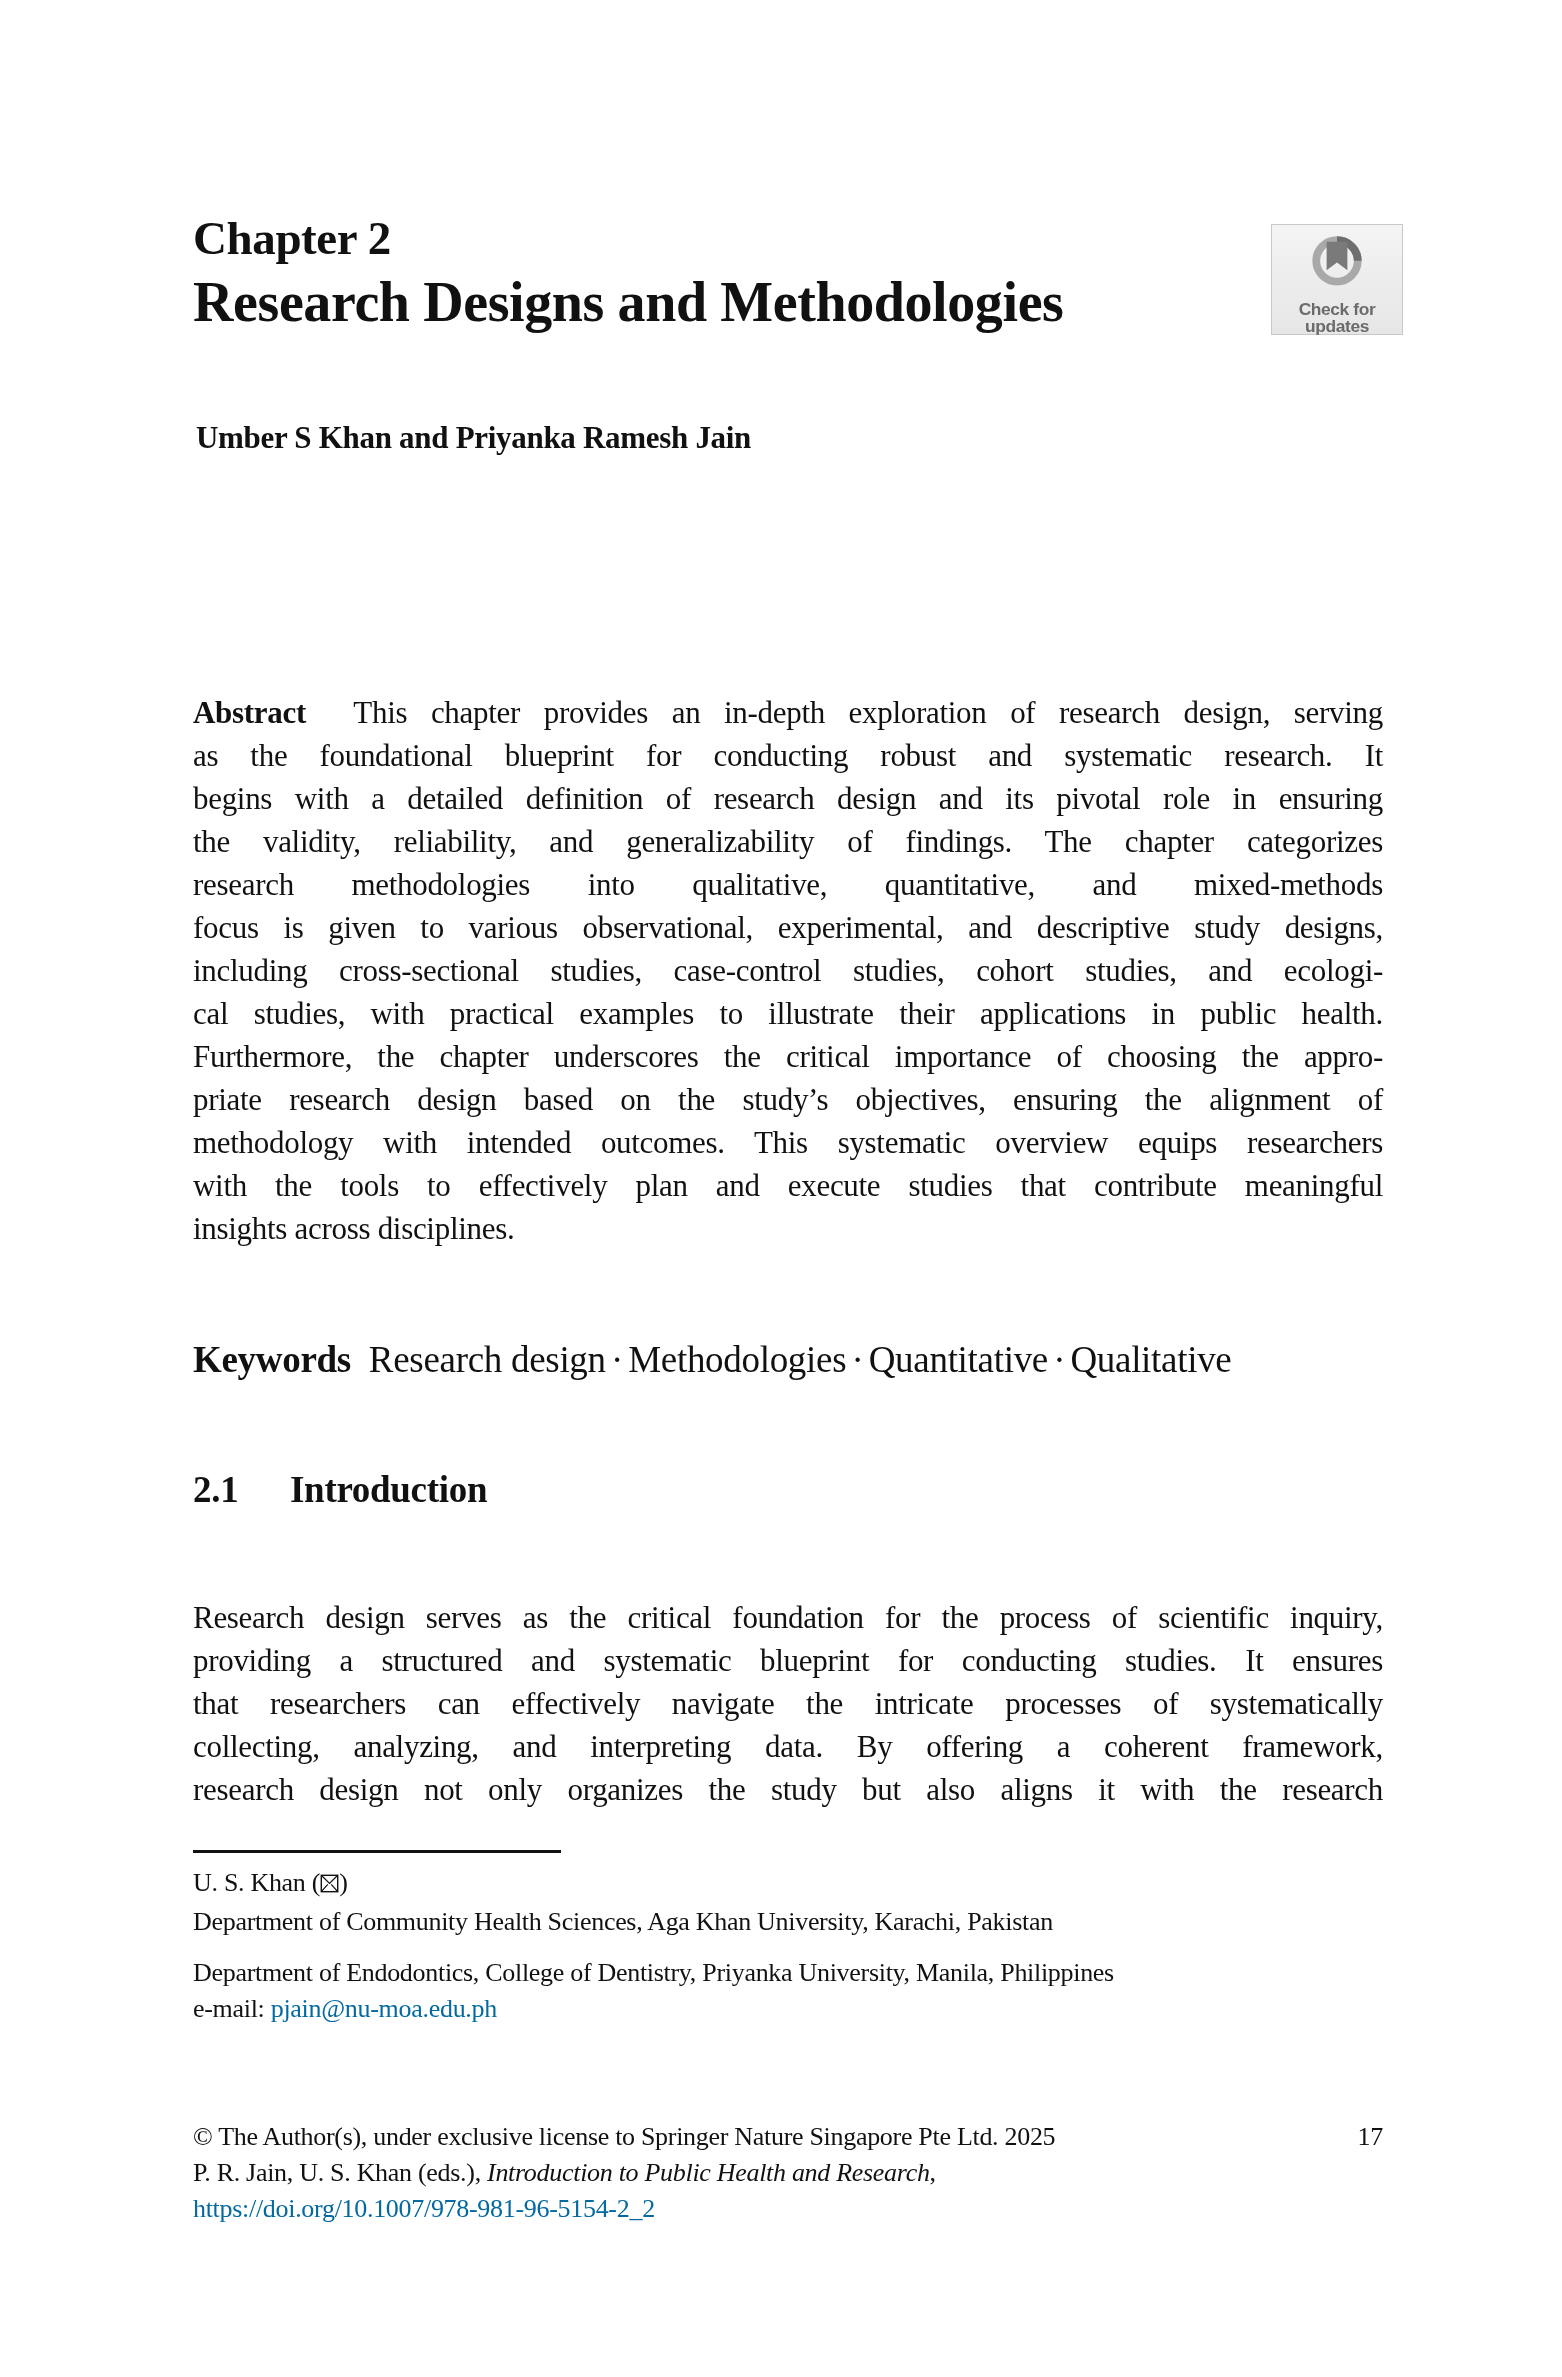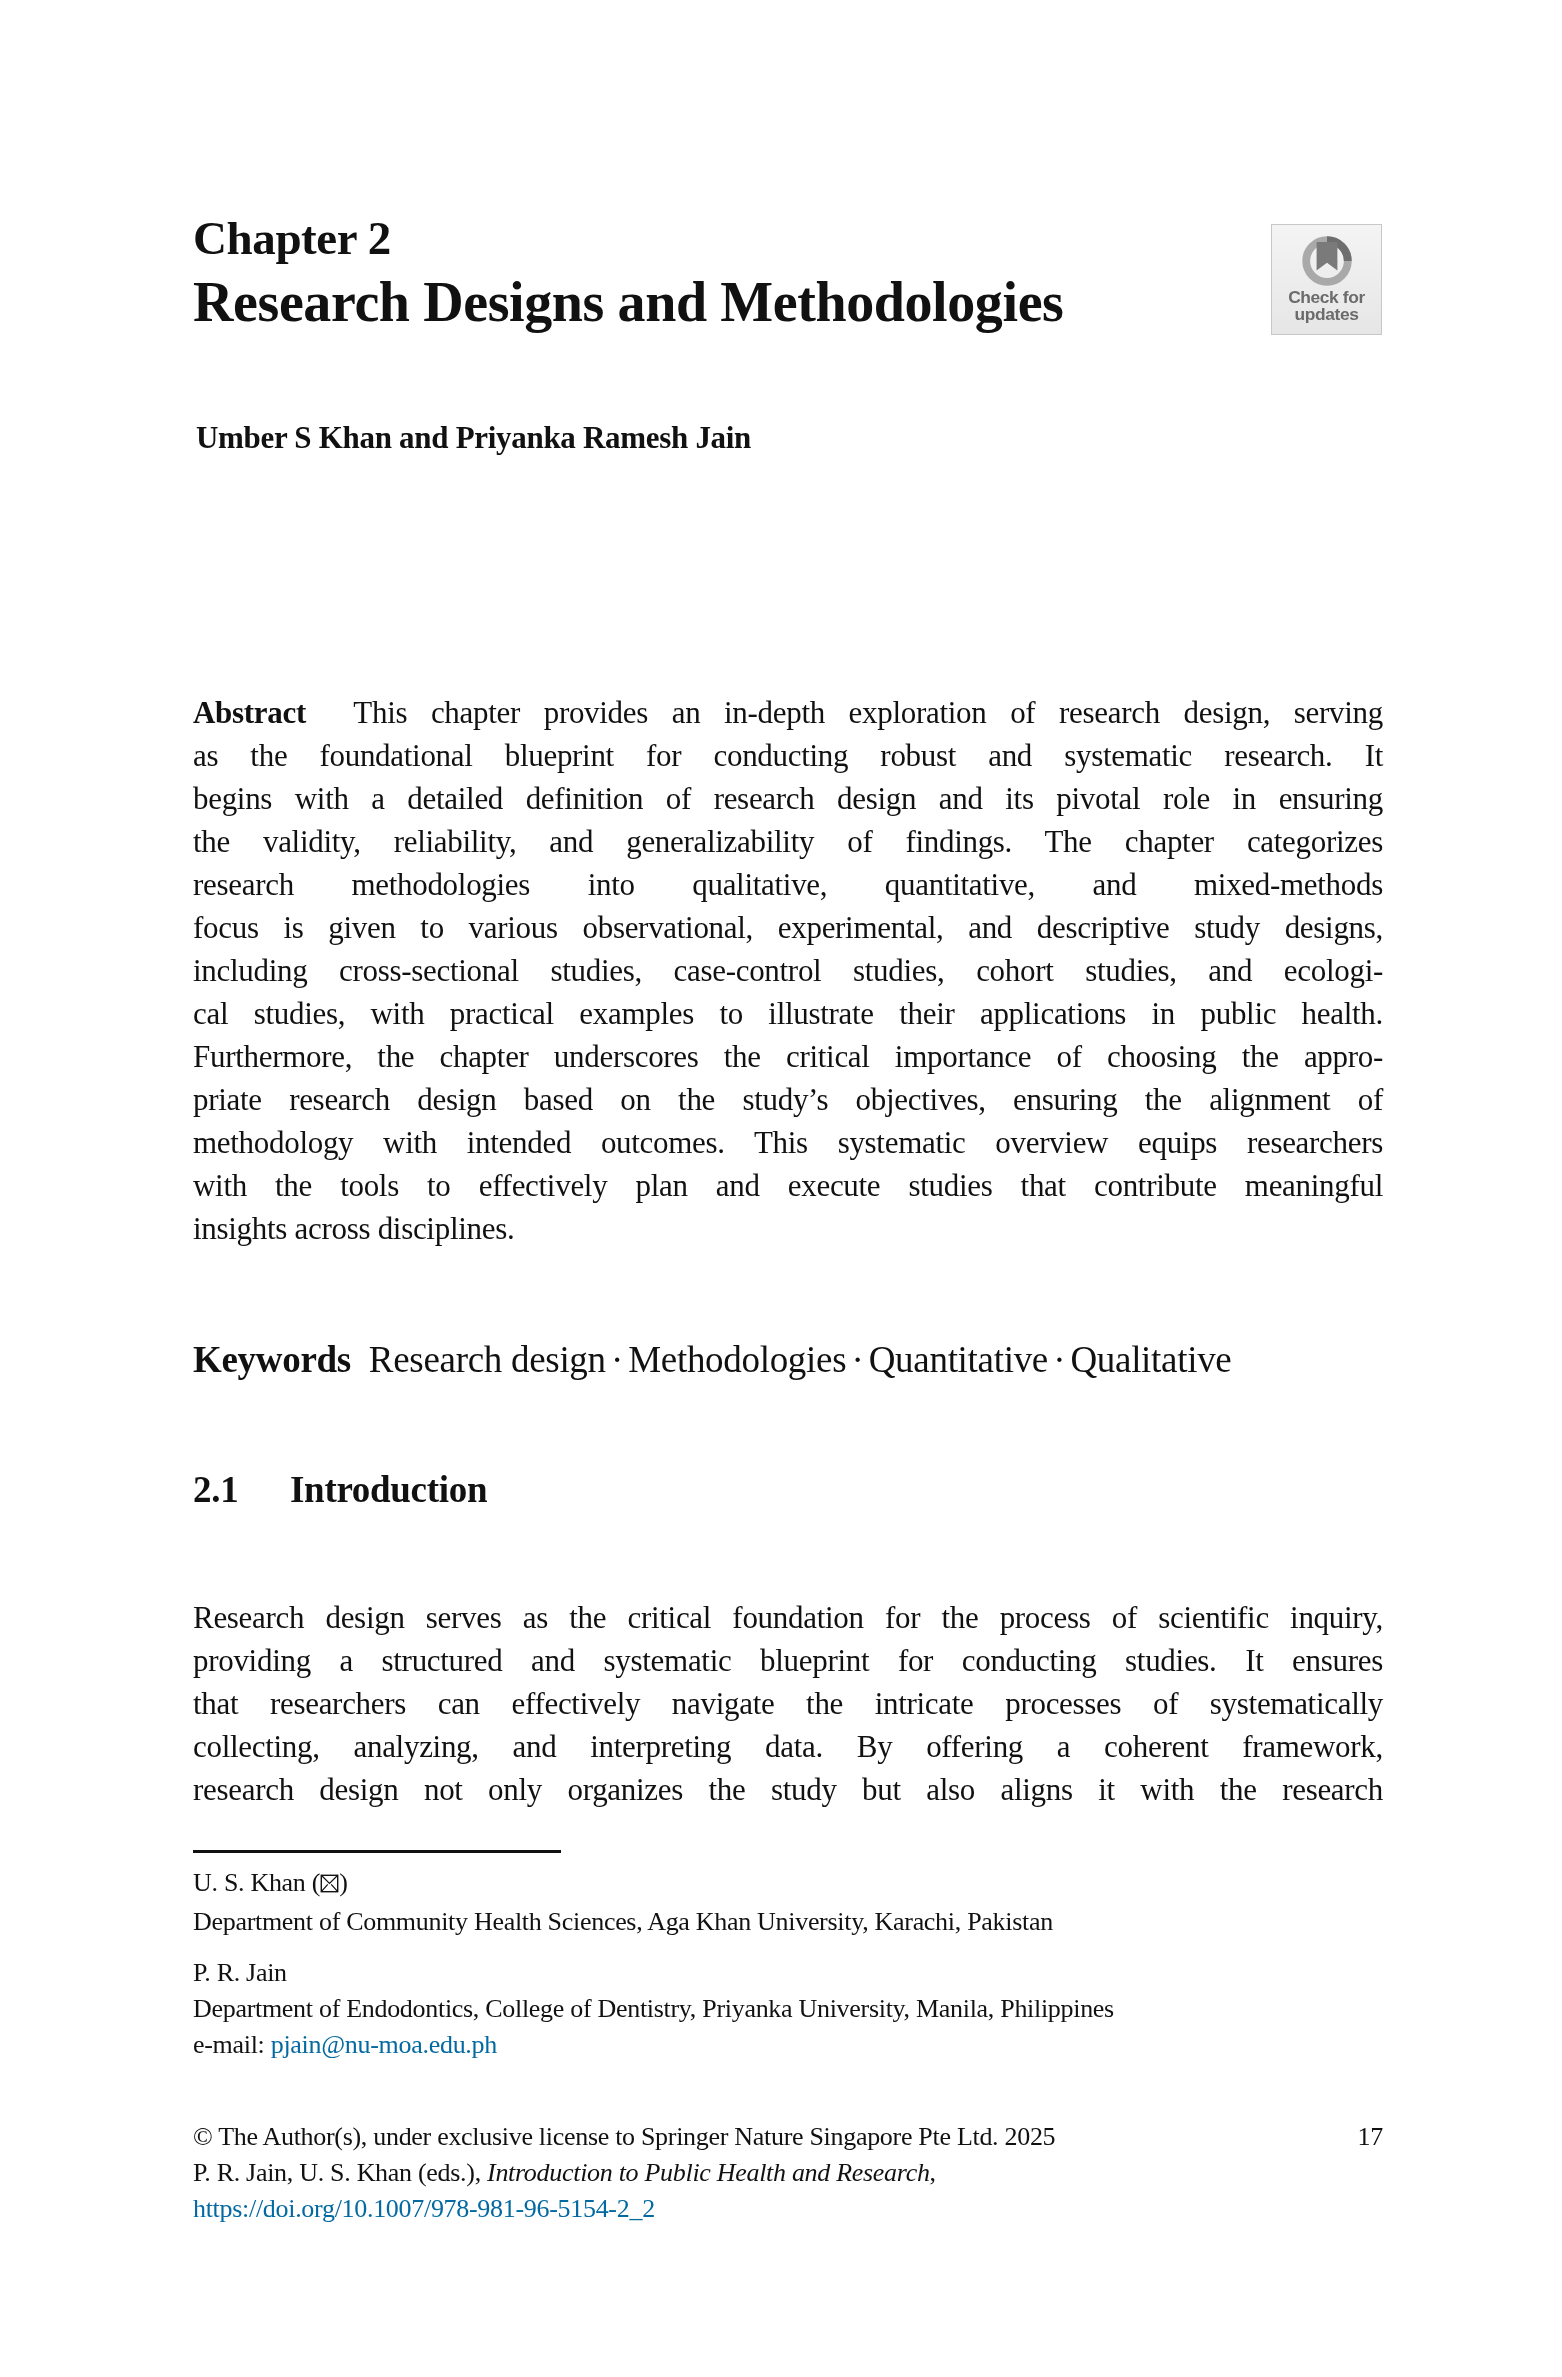--- a/index.html
+++ b/index.html
@@ -10,24 +10,24 @@
   .abs { position: absolute; }
   .chapter-num {
     left: 193px; top: 212px; font-size: 47px; font-weight: bold; line-height: 52px;
     letter-spacing: -0.4px;
   }
   .chapter-title {
     left: 193px; top: 271px; font-size: 56px; font-weight: bold; line-height: 63px;
     letter-spacing: -0.4px;
   }
   .badge {
-    left: 1271px; top: 224px; width: 111px; height: 111px;
+    left: 1271px; top: 224px; width: 132px; height: 111px;
     background: linear-gradient(#f4f4f4, #e6e6e6);
     border: 1.7px solid #c8c8c8; box-sizing: border-box;
-    display: flex; flex-direction: column; align-items: center;
+    display: flex; flex-direction: column; align-items: center; gap: 12px;
   }
   .badge svg { margin-top: 8.7px; }
   .badge-text {
     font-family: "Liberation Sans", "DejaVu Sans", sans-serif; font-weight: bold;
     font-size: 17.4px; line-height: 16.5px; color: #6b6b6b; text-align: center;
     letter-spacing: -0.4px; margin-top: 1.7px;
   }
   .authors {
     left: 196px; top: 420px; font-size: 31px; font-weight: bold; line-height: 35px;
     letter-spacing: -0.3px;
@@ -114,21 +114,20 @@
 
 <div class="abs fn fn1">
   <div><span>U. S. Khan (</span><span class="envelope"><svg width="19" height="21" viewBox="0 0 22 24">
           <rect x="1.5" y="2.5" width="19" height="19" fill="none" stroke="#111" stroke-width="1.6"></rect>
           <path d="M1.5 2.5 L11 12 L20.5 2.5 M1.5 21.5 L9 13 M20.5 21.5 L13 13" fill="none" stroke="#111" stroke-width="1.4"></path>
         </svg></span><span>)</span></div>
   <div>Department of Community Health Sciences, Aga Khan University, Karachi, Pakistan</div>
 </div>
 
 <div class="abs fn fn2">
-  <div>P. R. Jain</div>
   <div>Department of Endodontics, College of Dentistry, Priyanka University, Manila, Philippines</div>
   <div><span>e-mail: </span><span class="link">pjain@nu-moa.edu.ph</span></div>
 </div>
 
 <div class="abs copyright">
   <div class="row">
     <span>© The Author(s), under exclusive license to Springer Nature Singapore Pte Ltd. 2025</span>
     <span>17</span>
   </div>
   <div><span>P. R. Jain, U. S. Khan (eds.), </span><span class="ital">Introduction to Public Health and Research</span><span>,</span></div>

